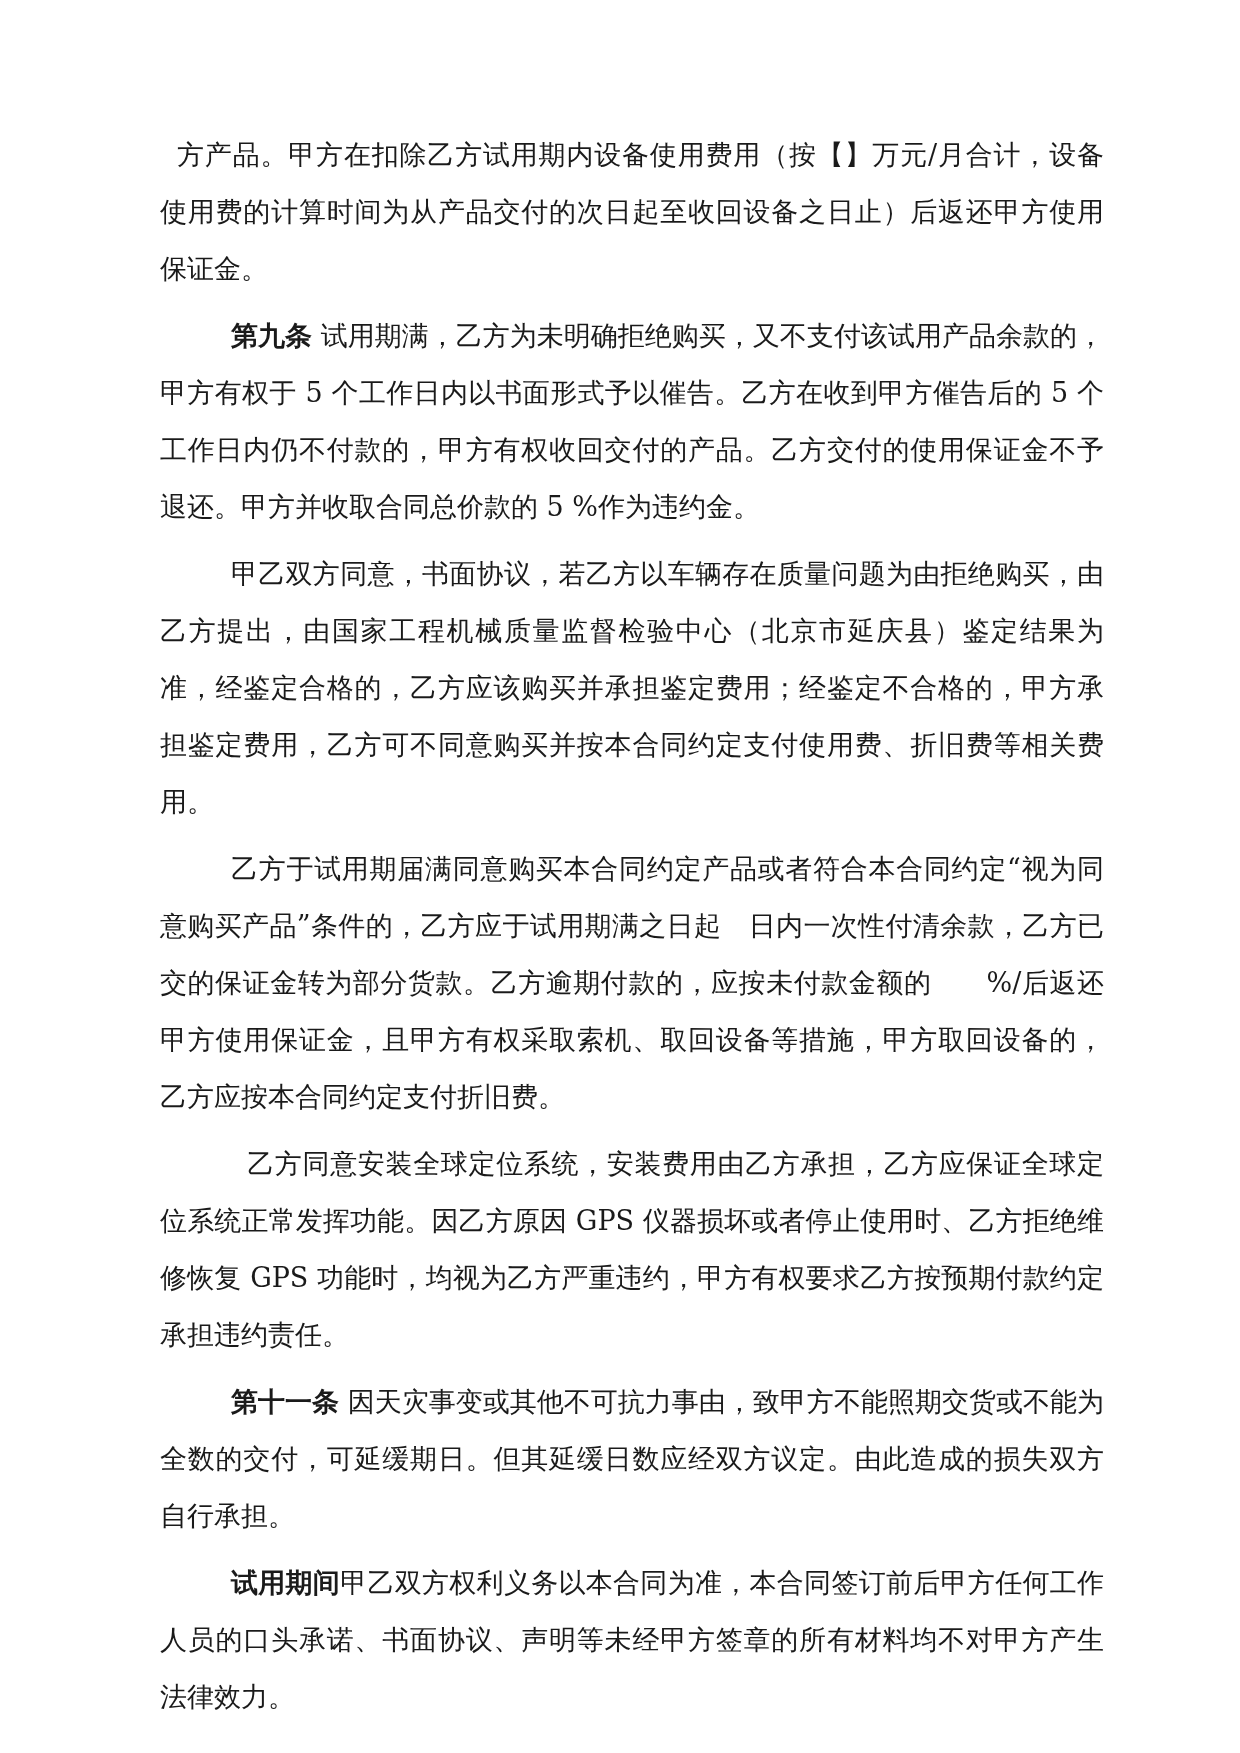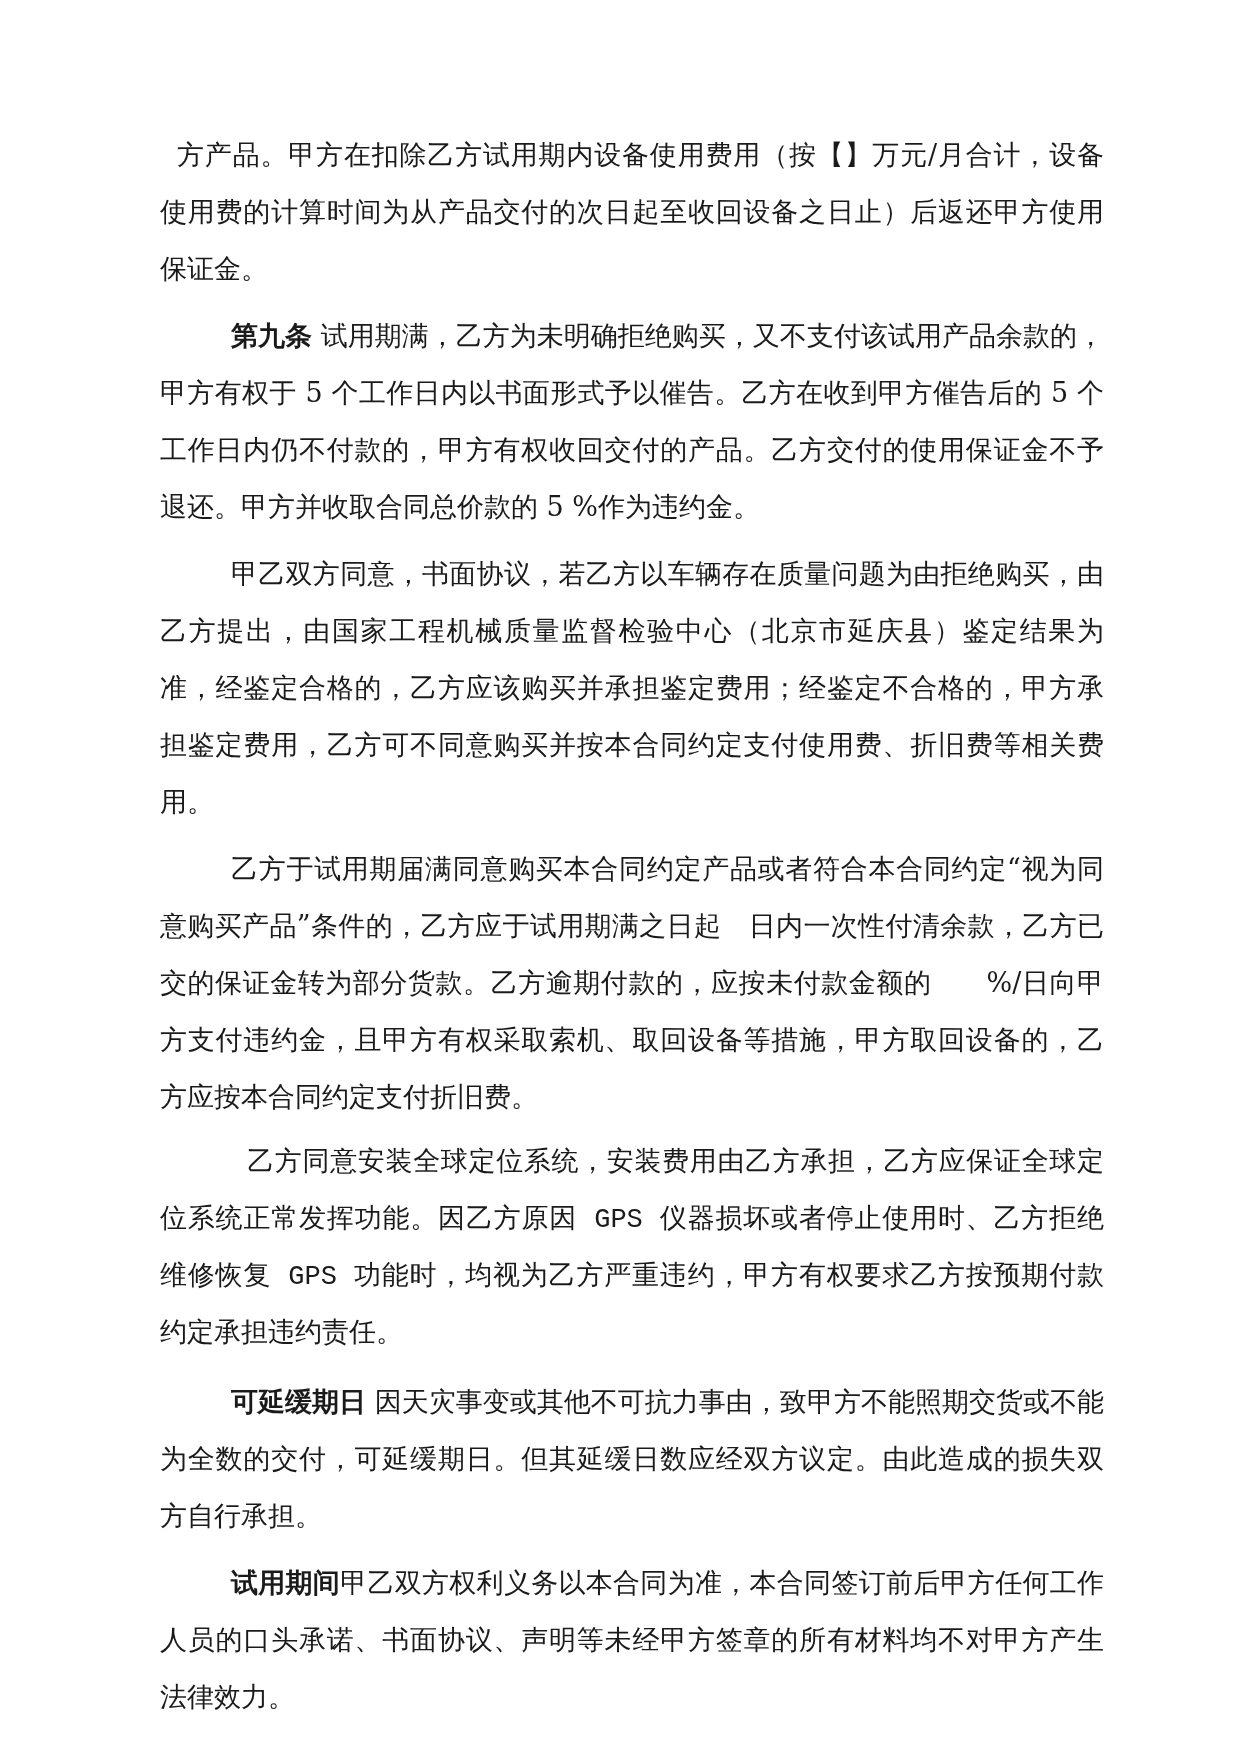--- a/index.html
+++ b/index.html
@@ -29,42 +29,41 @@
   .para {
     margin: 10px 0;
     text-indent: 2em;
     word-break: break-all;
   }
   .para.no-indent {
     text-indent: 0;
   }
   .para.deep-indent {
     text-indent: 2.6em;
-    font-family: Liberation Mono, monospace;
   }
   .article-label {
     font-weight: bold;
     margin-left: 17px;
   }
 </style>
 </head>
 <body>
 
 <div class="page">
   <div class="doc-body">
 
     <p class="para no-indent"><span class="article-label"></span><span>方产品。甲方在扣除乙方试用期内设备使用费用（按【】万元/月合计，设备使用费的计算时间为从产品交付的次日起至收回设备之日止）后返还甲方使用保证金。</span></p>
 
     <p class="para"><span class="article-label">第九条</span><span> 试用期满，乙方为未明确拒绝购买，又不支付该试用产品余款的，甲方有权于 5 个工作日内以书面形式予以催告。乙方在收到甲方催告后的 5 个工作日内仍不付款的，甲方有权收回交付的产品。乙方交付的使用保证金不予退还。甲方并收取合同总价款的 5 %作为违约金。</span></p>
 
     <p class="para"><span class="article-label"></span><span>甲乙双方同意，书面协议，若乙方以车辆存在质量问题为由拒绝购买，由乙方提出，由国家工程机械质量监督检验中心（北京市延庆县）鉴定结果为准，经鉴定合格的，乙方应该购买并承担鉴定费用；经鉴定不合格的，甲方承担鉴定费用，乙方可不同意购买并按本合同约定支付使用费、折旧费等相关费用。</span></p>
 
-    <p class="para"><span class="article-label"></span><span>乙方于试用期届满同意购买本合同约定产品或者符合本合同约定“视为同意购买产品”条件的，乙方应于试用期满之日起　日内一次性付清余款，乙方已交的保证金转为部分货款。乙方逾期付款的，应按未付款金额的　　%/日向甲方支付违约金，且甲方有权采取索机、取回设备等措施，甲方取回设备的，乙方应按本合同约定支付折旧费。</span></p>
+    <p class="para"><span class="article-label"></span><span>乙方于试用期届满同意购买本合同约定产品或者符合本合同约定“视为同意购买产品”条件的，乙方应于试用期满之日起　日内一次性付清余款，乙方已交的保证金转为部分货款。乙方逾期付款的，应按未付款金额的　　%/后返还甲方使用保证金，且甲方有权采取索机、取回设备等措施，甲方取回设备的，乙方应按本合同约定支付折旧费。</span></p>
 
 
     <p class="para deep-indent"><span class="article-label"></span><span>乙方同意安装全球定位系统，安装费用由乙方承担，乙方应保证全球定位系统正常发挥功能。因乙方原因 GPS 仪器损坏或者停止使用时、乙方拒绝维修恢复 GPS 功能时，均视为乙方严重违约，甲方有权要求乙方按预期付款约定承担违约责任。</span></p>
 
-    <p class="para"><span class="article-label">可延缓期日</span><span> 因天灾事变或其他不可抗力事由，致甲方不能照期交货或不能为全数的交付，可延缓期日。但其延缓日数应经双方议定。由此造成的损失双方自行承担。</span></p>
+    <p class="para"><span class="article-label">第十一条</span><span> 因天灾事变或其他不可抗力事由，致甲方不能照期交货或不能为全数的交付，可延缓期日。但其延缓日数应经双方议定。由此造成的损失双方自行承担。</span></p>
 
     <p class="para"><span class="article-label">试用期间</span><span>甲乙双方权利义务以本合同为准，本合同签订前后甲方任何工作人员的口头承诺、书面协议、声明等未经甲方签章的所有材料均不对甲方产生法律效力。</span></p>
 
   </div>
 </div>
 
 </body></html>

